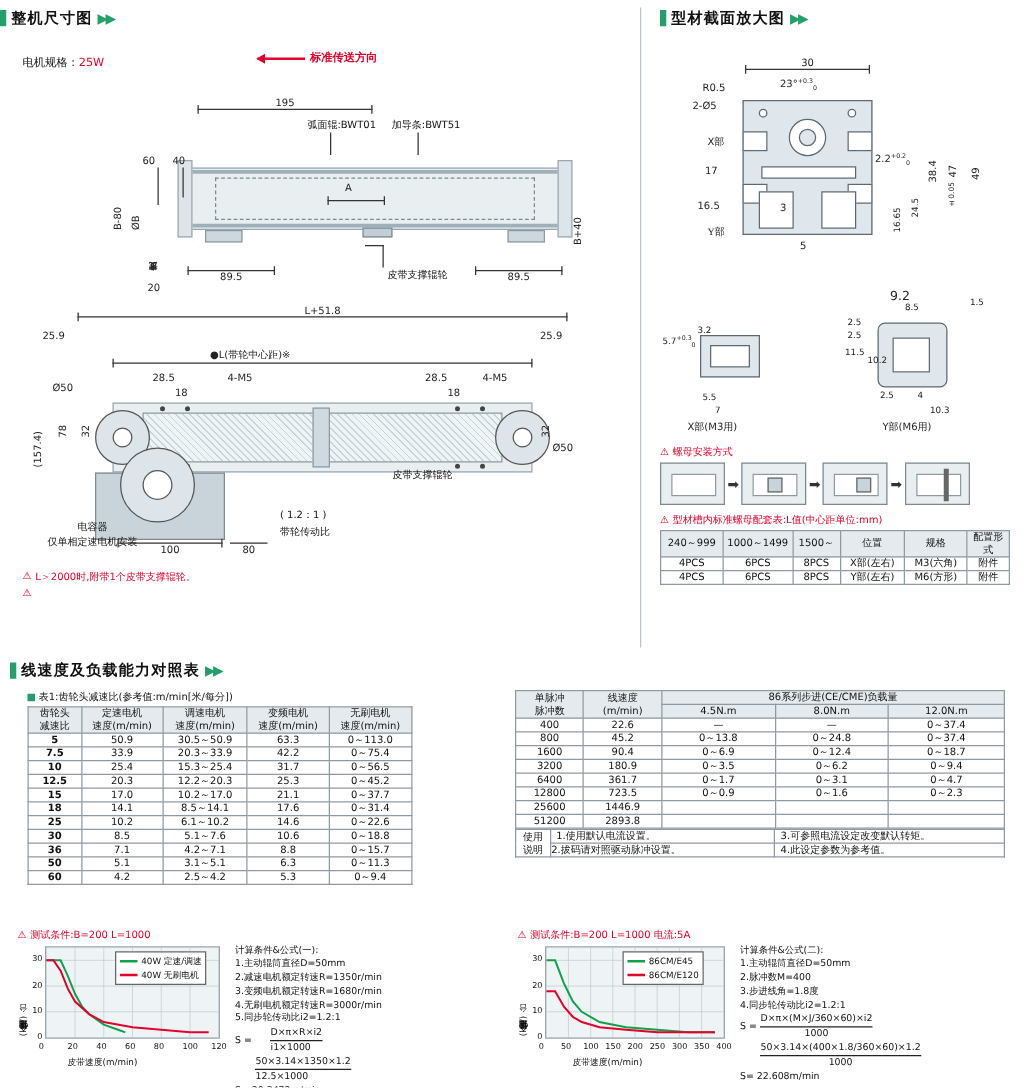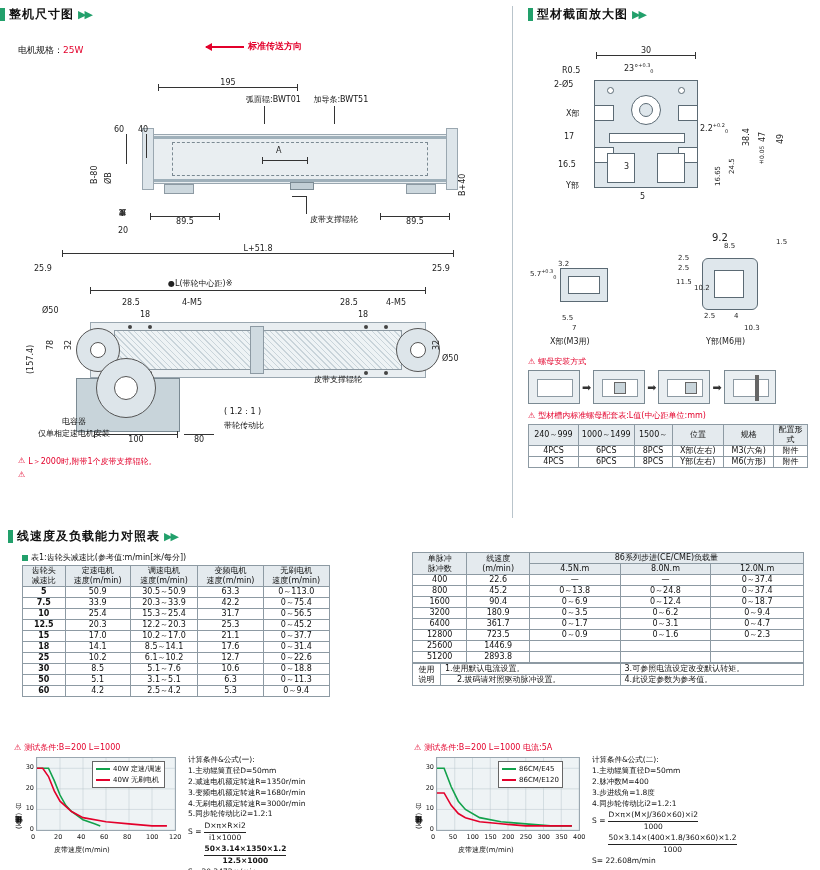--- a/index.html
+++ b/index.html
@@ -270,21 +270,21 @@
     <div style="position:absolute; left:14px; top:52px; width:76px; height:10px; background:#fff; border:1px solid #5b6a74;"></div>
 
     <div style="position:absolute; left:12px; top:72px; width:28px; height:30px; background:#fff; border:1px solid #5b6a74;"></div>
     <div style="position:absolute; right:12px; top:72px; width:28px; height:30px; background:#fff; border:1px solid #5b6a74;"></div>
 
     <div style="position:absolute; left:12px; top:6px; width:7px;height:7px;border:1px solid #5b6a74;border-radius:50%;background:#fff;"></div>
     <div style="position:absolute; right:12px; top:6px; width:7px;height:7px;border:1px solid #5b6a74;border-radius:50%;background:#fff;"></div>
   </div>
 
   <div class="dim" style="position:absolute; left:38px; top:72px;">X部</div>
-  <div class="dim" style="position:absolute; left:38px; top:144px;">Y部</div>
+  <div class="dim" style="position:absolute; left:38px; top:144px;font-family:Liberation Serif, serif;">Y部</div>
 
   <div class="dim" style="position:absolute; left:36px; top:96px;">17</div>
   <div class="dim" style="position:absolute; left:30px; top:124px;">16.5</div>
   <div class="dim" style="position:absolute; left:96px; top:126px;">3</div>
   <div class="dim" style="position:absolute; left:112px; top:156px;">5</div>
 
   <div class="dim" style="position:absolute; left:172px; top:86px;"><span>2.2</span><sup class="tiny" style="font-size:5px;">+0.2</sup><sub class="tiny" style="font-size:5px;">0</sub></div>
   <div class="vert-rev dim" style="position:absolute; left:186px; top:110px; height:40px; font-size:7px;">16.65</div>
   <div class="vert-rev dim" style="position:absolute; left:200px; top:104px; height:34px; font-size:7px;">24.5</div>
   <div class="vert-rev dim" style="position:absolute; left:214px; top:76px; height:34px;">38.4</div>
@@ -453,29 +453,36 @@
           <td style="font-weight: bold;">18</td>
           <td>14.1</td>
           <td>8.5～14.1</td>
           <td>17.6</td>
           <td>0～31.4</td>
         </tr>
         <tr>
           <td style="font-weight: bold;">25</td>
           <td>10.2</td>
           <td>6.1～10.2</td>
-          <td>12.7</td>
+          <td>14.6</td>
           <td>0～22.6</td>
         </tr>
         <tr>
           <td style="font-weight: bold;">30</td>
           <td>8.5</td>
           <td>5.1～7.6</td>
           <td>10.6</td>
           <td>0～18.8</td>
+        </tr>
+        <tr>
+          <td style="font-weight: bold;">36</td>
+          <td>7.1</td>
+          <td>4.2～7.1</td>
+          <td>8.8</td>
+          <td>0～15.7</td>
         </tr>
         <tr>
           <td style="font-weight: bold;">50</td>
           <td>5.1</td>
           <td>3.1～5.1</td>
           <td>6.3</td>
           <td>0～11.3</td>
         </tr>
         <tr>
           <td style="font-weight: bold;">60</td>
@@ -564,21 +571,21 @@
       </tbody>
   </table>
   <table class="grid" style="width:392px; border-top:none;">
     <tbody>
         <tr>
       <td rowspan="2" style="width:28px;white-space:pre-line;"><span>使用</span><br><span>说明</span></td>
       <td style="width:180px;text-align:left;padding-left:4px;">1.使用默认电流设置。</td>
       <td style="width:184px;text-align:left;padding-left:4px;">3.可参照电流设定改变默认转矩。</td>
     </tr>
     <tr>
-      <td style="text-align:left;padding-left:16px;">2.拔码请对照驱动脉冲设置。</td>
+      <td style="text-align:left;padding-left:0;">2.拔码请对照驱动脉冲设置。</td>
       <td style="text-align:left;padding-left:4px;">4.此设定参数为参考值。</td>
     </tr>
   </tbody>
     </table>
 </div>
 
 <div class="panel" style="left:14px; top:742px; width:392px; height:122px;">
   <div class="warn" style="align-items:center;">
     <span class="ico">⚠</span>
     <span>测试条件:B=200  L=1000</span>
@@ -628,28 +635,28 @@
 
     <div style="width:212px; font-size:7.5px; line-height:1.45;">
       <div>计算条件&amp;公式(一):</div>
       <div>1.主动辊筒直径D=50mm</div>
       <div>2.减速电机额定转速R=1350r/min</div>
       <div>3.变频电机额定转速R=1680r/min</div>
       <div>4.无刷电机额定转速R=3000r/min</div>
       <div>5.同步轮传动比i2=1.2:1</div>
       <div style="display:flex; align-items:center; gap:3px; margin-top:1px;">
         <span>S =</span>
-        <span style="display:inline-block; text-align:center;">
+        <span style="display:inline-block; margin-left:12px;">
           <span style="display:block; border-bottom:1px solid #222;">D×π×R×i2</span>
           <span style="display:block;">i1×1000</span>
         </span>
       </div>
       <div style="display:flex; align-items:center; gap:3px;">
         <span style="visibility:hidden;">S =</span>
-        <span style="display:inline-block; text-align:center;font-weight:bold;">
+        <span style="display:inline-block; ">
           <span style="display:block; border-bottom:1px solid #222;">50×3.14×1350×1.2</span>
           <span style="display:block;">12.5×1000</span>
         </span>
       </div>
       <div>S= 20.3472m/min</div>
     </div>
   </div>
 </div>
 
 <div class="panel" style="left:414px; top:742px; width:396px; height:122px;">

